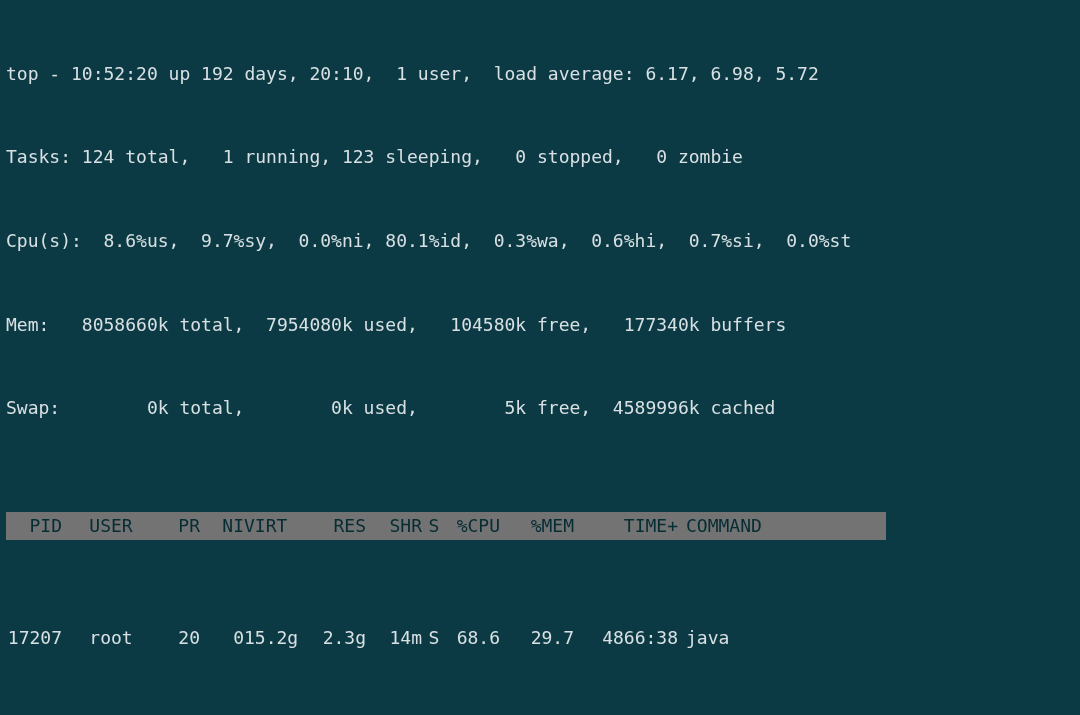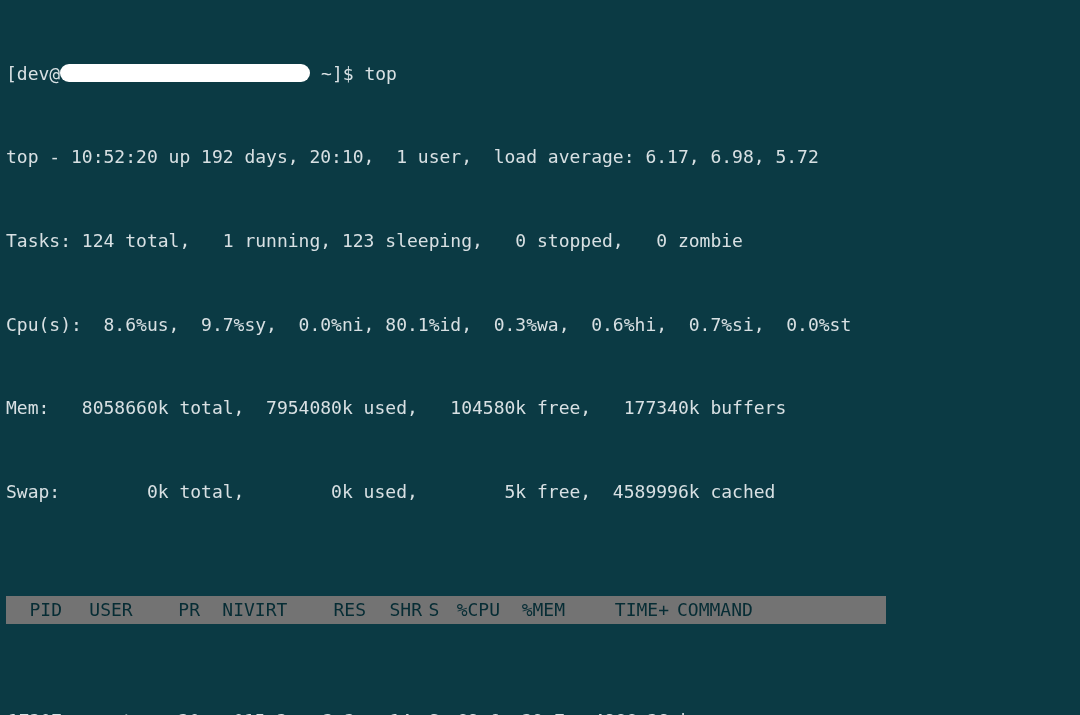--- a/index.html
+++ b/index.html
@@ -39,29 +39,28 @@
   
   .c-pid {width:56px;text-align:right;padding-right:4px;}
   .c-user{width:90px;text-align:center;}
   .c-pr  {width:44px;text-align:right;}
   .c-ni  {width:44px;text-align:right;}
   .c-virt{width:66px;text-align:left;}
   .c-res {width:56px;text-align:right;}
   .c-shr {width:56px;text-align:right;}
   .c-s   {width:24px;text-align:center;}
   .c-cpu {width:54px;text-align:right;}
-  .c-mem {width:54px;text-align:right;padding-left:11px;}
+  .c-mem {width:74px;text-align:right;}
   .c-time{width:104px;text-align:right;}
   .c-cmd {width:160px;text-align:left;padding-left:8px;}
 </style>
 </head>
 <body>
 
 <div class="term">
-  <div><span class="prompt-user">[</span><span>dev</span><span>@</span><span class="redact" style="width:250px"></span><span> <span>~</span>]$ </span><span>top</span></div>
   <div>top - 10:52:20 up 192 days, 20:10,  1 user,  load average: 6.17, 6.98, 5.72</div>
   <div>Tasks: 124 total,   1 running, 123 sleeping,   0 stopped,   0 zombie</div>
   <div>Cpu(s):  8.6%us,  9.7%sy,  0.0%ni, 80.1%id,  0.3%wa,  0.6%hi,  0.7%si,  0.0%st</div>
   <div>Mem:   8058660k total,  7954080k used,   104580k free,   177340k buffers</div>
   <div>Swap:        0k total,        0k used,        5k free,  4589996k cached</div>
 
   <div class="hdr-row">
     <span class="c-pid">PID</span>
     <span class="c-user">USER</span>
     <span class="c-pr">PR</span>

